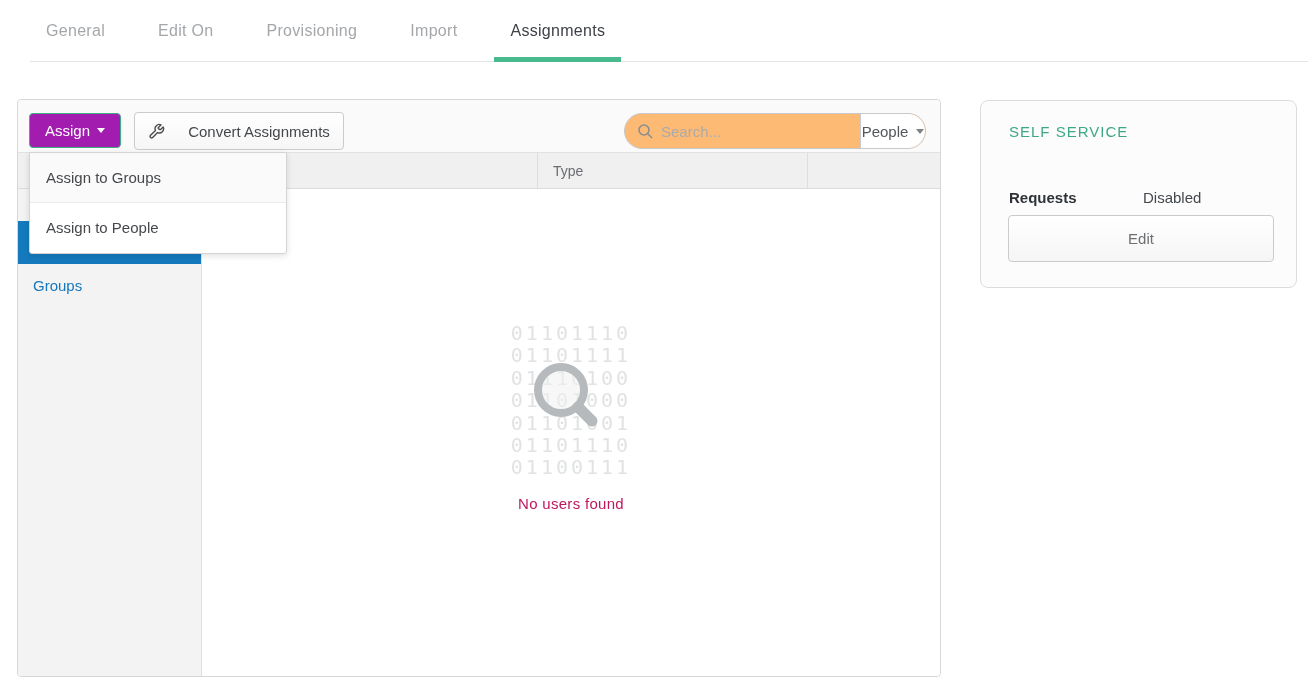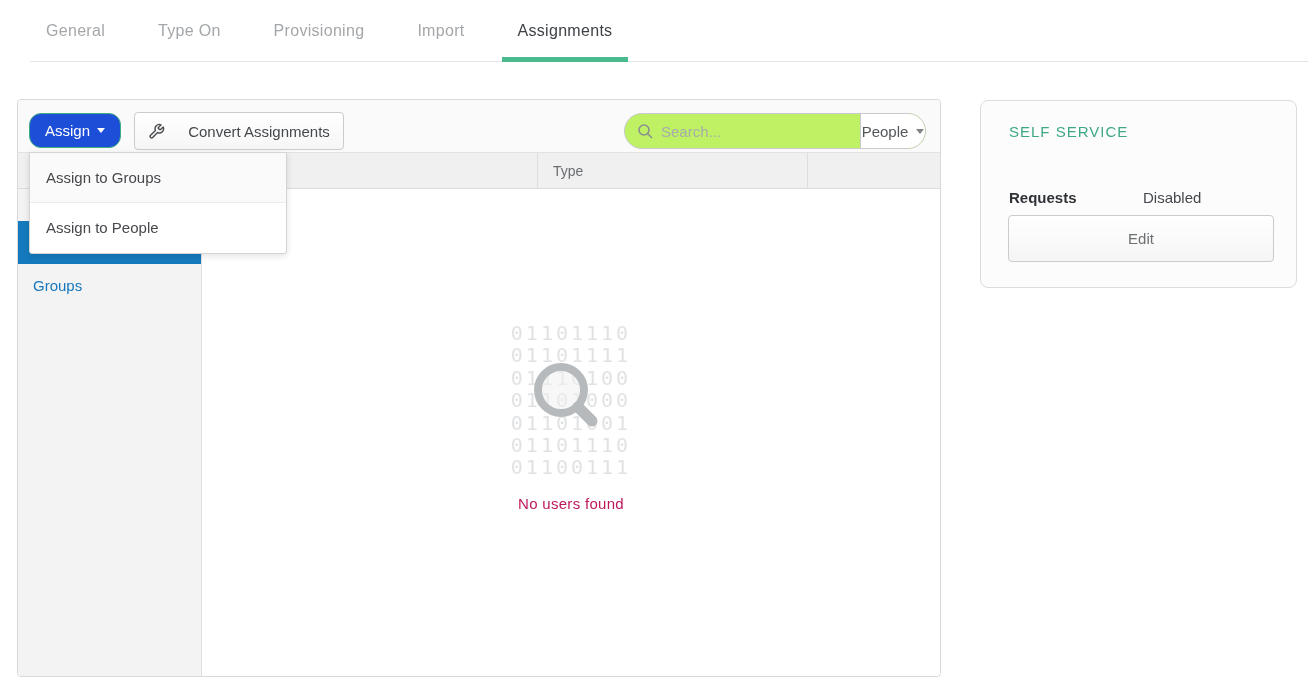--- a/index.html
+++ b/index.html
@@ -12,26 +12,26 @@
   .tabbar-divider { position:absolute; left:17px; top:61px; width:1278px; height:1px; background:#e4e4e4; }
   .tabs { position:absolute; left:33px; top:0; height:62px; display:flex; align-items:center; }
   .tab { position:relative; height:62px; display:flex; align-items:center; margin-right:53px; font-size:16px; letter-spacing:.3px; color:#a4a7aa; cursor:pointer; }
   .tab.active { color:#3e4247; }
   .tab.active .tab-underline { position:absolute; left:-16px; right:-16px; bottom:0; height:5px; background:#49ba8d; z-index:2; }
 
   
   .main-card { position:absolute; left:17px; top:99px; width:924px; height:578px; background:#fff; border:1px solid #d8d8d8; border-radius:4px; }
 
   .toolbar { position:absolute; left:0; top:0; right:0; height:53px; background:#fafafa; border-bottom:1px solid #e2e2e2; border-radius:4px 4px 0 0; }
-  .btn-assign { position:absolute; left:11px; top:13px; width:92px; height:35px; background:#1d4ed8; border:1px solid #3fae82; border-radius:12px; color:#fff; font-size:15px; display:flex; align-items:center; justify-content:center; gap:7px; cursor:pointer; }
+  .btn-assign { position:absolute; left:11px; top:13px; width:92px; height:35px; background:#a21caf; border:1px solid #3fae82; border-radius:4px; color:#fff; font-size:15px; display:flex; align-items:center; justify-content:center; gap:7px; cursor:pointer; }
   .caret-down-white { width:0; height:0; border-left:4px solid transparent; border-right:4px solid transparent; border-top:5px solid #ffffff; }
   .caret-down-gray { width:0; height:0; border-left:4px solid transparent; border-right:4px solid transparent; border-top:5px solid #808386; }
   .btn-convert { position:absolute; left:116px; top:12px; width:210px; height:38px; background:linear-gradient(#ffffff,#f6f6f6); border:1px solid #c9cbcd; border-radius:4px; color:#45484b; font-size:15px; display:flex; align-items:center; justify-content:center; gap:23px; cursor:pointer; }
 
-  .search-group { position:absolute; right:14px; top:13px; width:302px; height:36px; background:#bef264; border:1px solid #c7c9cb; border-radius:18px; display:flex; overflow:hidden; }
+  .search-group { position:absolute; right:14px; top:13px; width:302px; height:36px; background:#fdba74; border:1px solid #c7c9cb; border-radius:18px; display:flex; overflow:hidden; }
   .search-box { flex:1; display:flex; align-items:center; padding-left:12px; gap:8px; }
   .search-box input { border:none; outline:none; flex:1; font-size:15px; color:#54575a; font-family:"Liberation Sans", sans-serif; background:transparent; min-width:0; }
   .search-box input::placeholder { color:#a8abad; }
   .scope-btn { width:92px; border-left:1px solid #c7c9cb; display:flex; align-items:center; justify-content:center; gap:8px; font-size:15px; color:#54575a; cursor:pointer; background:#fff; }
 
   .table-header { position:absolute; left:0; top:53px; right:0; height:36px; background:#f0f0f1; border-bottom:1px solid #dcdcdc; display:flex; }
   .th { height:100%; display:flex; align-items:center; font-size:14px; color:#6b6e71; }
   .th-1 { width:520px; border-right:1px solid #dedede; padding-left:16px; }
   .th-2 { width:270px; border-right:1px solid #dedede; padding-left:15px; }
   .th-3 { flex:1; }
@@ -66,21 +66,21 @@
 <body>
 
 <div class="page">
 
   <div class="tabbar">
     <div class="tabs">
       <div class="tab">
           <span>General</span>
         </div>
       <div class="tab">
-          <span>Type On</span>
+          <span>Edit On</span>
         </div>
       <div class="tab">
           <span>Provisioning</span>
         </div>
       <div class="tab">
           <span>Import</span>
         </div>
       <div class="tab active">
         <span>Assignments</span>
         <span class="tab-underline"></span>

